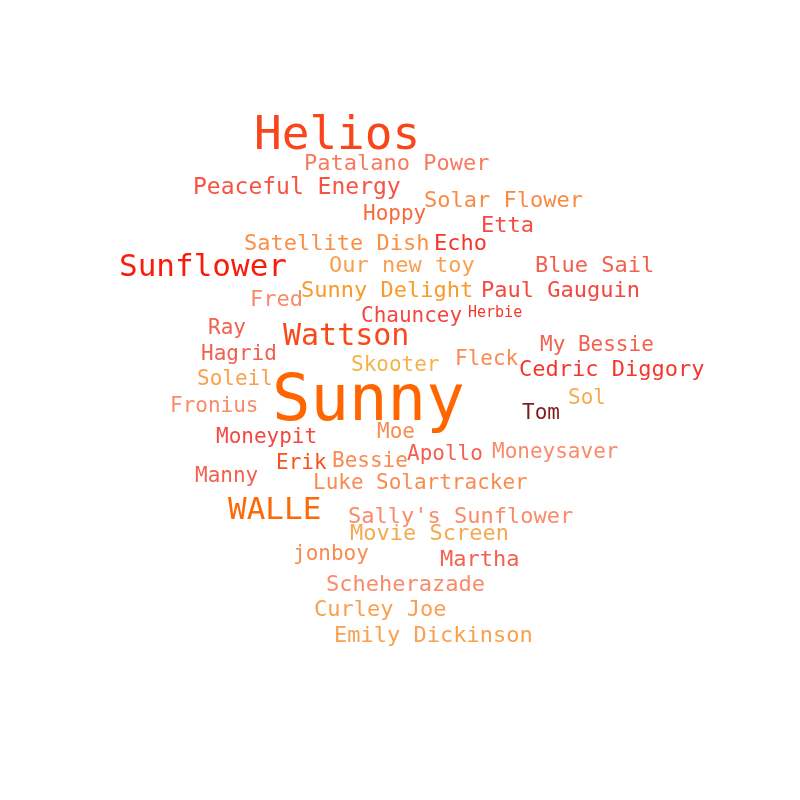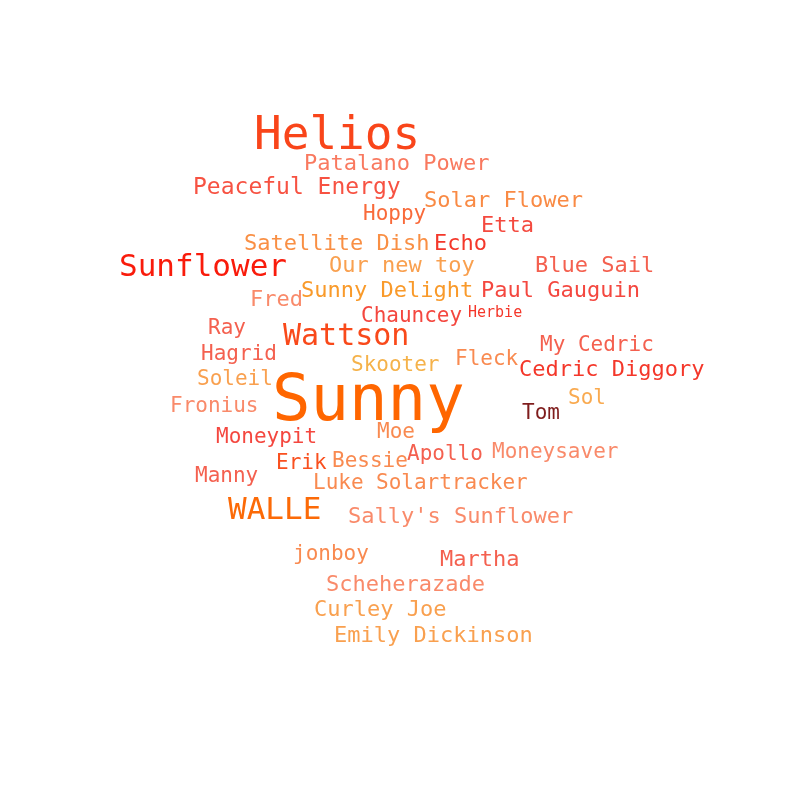--- a/index.html
+++ b/index.html
@@ -42,39 +42,40 @@
     <span class="word" style="left: 119px; top: 250px; font-size: 31px; color: rgb(249, 27, 11);">Sunflower</span>
     <span class="word" style="left: 329px; top: 254px; font-size: 22px; color: rgb(249, 160, 79);">Our new toy</span>
     <span class="word" style="left: 535px; top: 254px; font-size: 22px; color: rgb(244, 96, 79);">Blue Sail</span>
     <span class="word" style="left: 301px; top: 279px; font-size: 22px; color: rgb(249, 154, 42);">Sunny Delight</span>
     <span class="word" style="left: 250px; top: 288px; font-size: 22px; color: rgb(249, 138, 106);">Fred</span>
     <span class="word" style="left: 481px; top: 279px; font-size: 22px; color: rgb(244, 71, 63);">Paul Gauguin</span>
     <span class="word" style="left: 361px; top: 305px; font-size: 21px; color: rgb(244, 71, 63);">Chauncey</span>
     <span class="word" style="left: 468px; top: 305px; font-size: 15px; color: rgb(244, 55, 42);">Herbie</span>
     <span class="word" style="left: 208px; top: 317px; font-size: 21px; color: rgb(244, 96, 79);">Ray</span>
     <span class="word" style="left: 283px; top: 320px; font-size: 30px; color: rgb(249, 73, 26);">Wattson</span>
-    <span class="word" style="left: 540px; top: 334px; font-size: 21px; color: rgb(244, 96, 79);">My Cedric</span>
+    <span class="word" style="left: 540px; top: 334px; font-size: 21px; color: rgb(244, 96, 79);">My Bessie</span>
     <span class="word" style="left: 201px; top: 343px; font-size: 21px; color: rgb(244, 96, 79);">Hagrid</span>
     <span class="word" style="left: 351px; top: 354px; font-size: 21px; color: rgb(245, 178, 74);">Skooter</span>
     <span class="word" style="left: 455px; top: 348px; font-size: 21px; color: rgb(249, 138, 80);">Fleck</span>
     <span class="word" style="left: 519px; top: 358px; font-size: 22px; color: rgb(244, 55, 42);">Cedric Diggory</span>
     <span class="word" style="left: 197px; top: 368px; font-size: 21px; color: rgb(249, 160, 79);">Soleil</span>
     <span class="word" style="left: 272px; top: 366px; font-size: 64px; color: rgb(255, 102, 0);">Sunny</span>
     <span class="word" style="left: 568px; top: 387px; font-size: 21px; color: rgb(249, 170, 80);">Sol</span>
     <span class="word" style="left: 170px; top: 395px; font-size: 21px; color: rgb(249, 138, 106);">Fronius</span>
     <span class="word" style="left: 522px; top: 402px; font-size: 21px; color: #7f1d1d;">Tom</span>
     <span class="word" style="left: 377px; top: 421px; font-size: 21px; color: rgb(249, 138, 80);">Moe</span>
     <span class="word" style="left: 216px; top: 426px; font-size: 21px; color: rgb(244, 71, 63);">Moneypit</span>
     <span class="word" style="left: 407px; top: 443px; font-size: 21px; color: rgb(244, 96, 79);">Apollo</span>
     <span class="word" style="left: 492px; top: 441px; font-size: 21px; color: rgb(249, 138, 106);">Moneysaver</span>
     <span class="word" style="left: 276px; top: 452px; font-size: 21px; color: rgb(249, 80, 31);">Erik</span>
     <span class="word" style="left: 332px; top: 450px; font-size: 21px; color: rgb(249, 138, 80);">Bessie</span>
     <span class="word" style="left: 195px; top: 465px; font-size: 21px; color: rgb(244, 96, 79);">Manny</span>
     <span class="word" style="left: 313px; top: 472px; font-size: 21px; color: rgb(249, 138, 80);">Luke</span>
     <span class="word" style="left: 376px; top: 472px; font-size: 21px; color: rgb(249, 138, 80);">Solartracker</span>
     <span class="word" style="left: 228px; top: 493px; font-size: 31px; color: rgb(252, 106, 7);">WALLE</span>
     <span class="word" style="left: 348px; top: 497px; font-size: 22px; color: rgb(249, 138, 106); margin-top: 8px;">Sally's Sunflower</span>
+    <span class="word" style="left: 350px; top: 522px; font-size: 22px; color: rgb(245, 169, 80);">Movie Screen</span>
     <span class="word" style="left: 293px; top: 543px; font-size: 21px; color: rgb(249, 138, 80);">jonboy</span>
     <span class="word" style="left: 412px; top: 548px; font-size: 22px; color: rgb(244, 96, 79); padding-left: 28px;">Martha</span>
     <span class="word" style="left: 326px; top: 573px; font-size: 22px; color: rgb(249, 138, 106);">Scheherazade</span>
     <span class="word" style="left: 314px; top: 598px; font-size: 22px; color: rgb(249, 160, 79);">Curley Joe</span>
     <span class="word" style="left: 334px; top: 624px; font-size: 22px; color: rgb(249, 160, 79);">Emily Dickinson</span>
   </div>
 
 </body></html>

